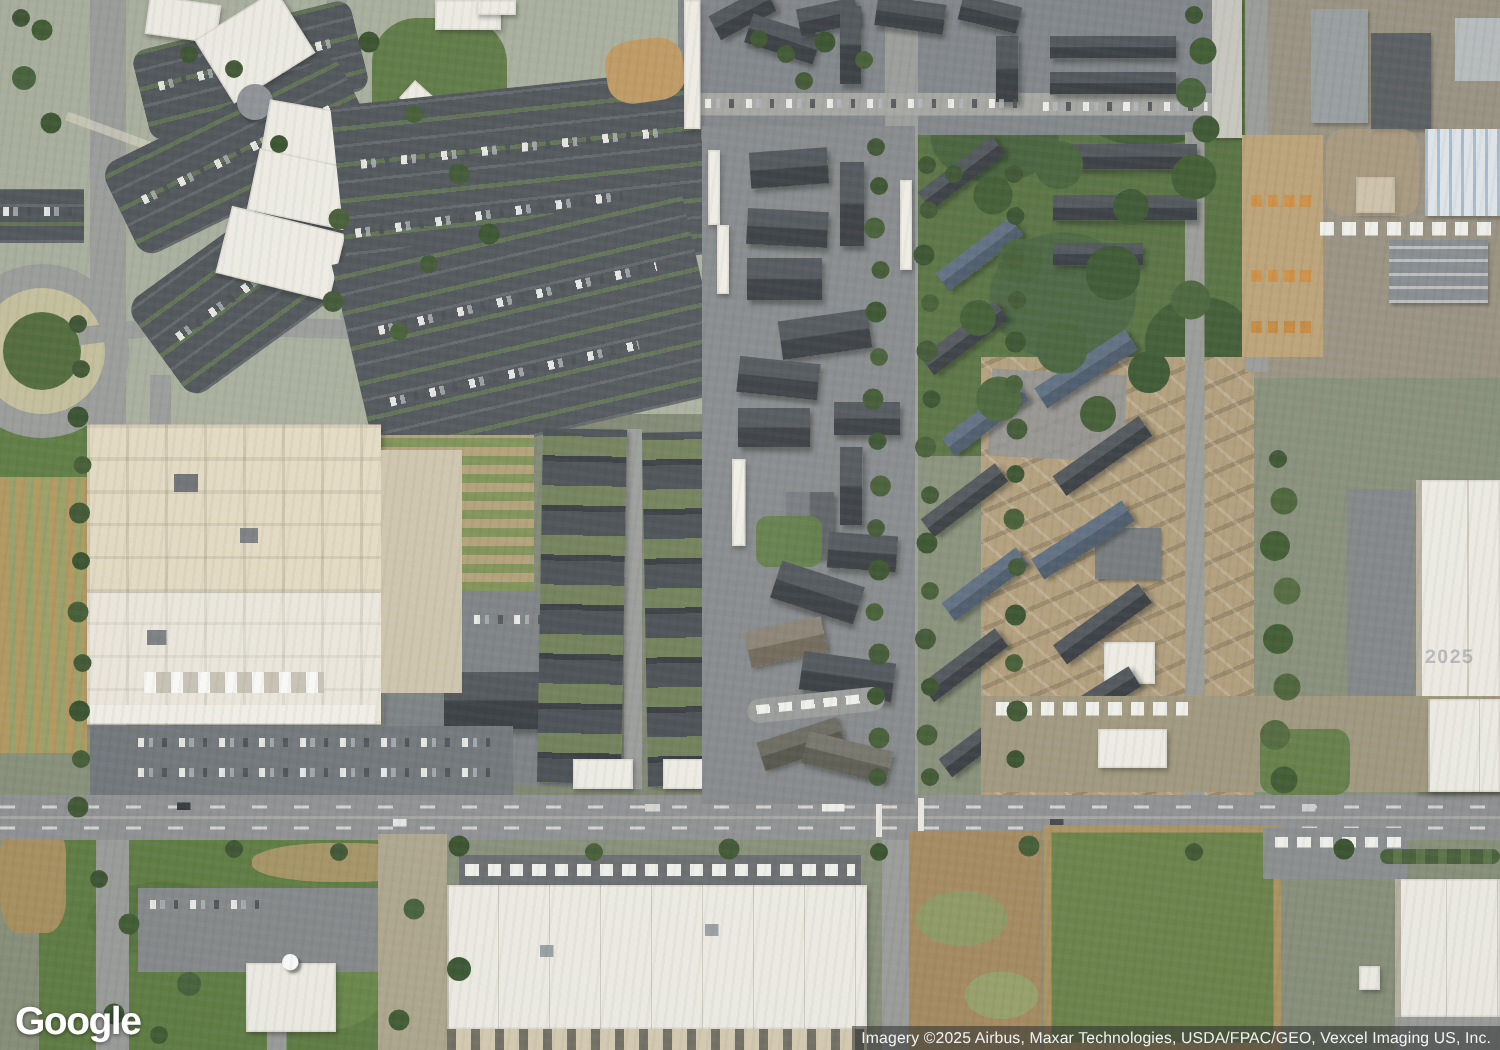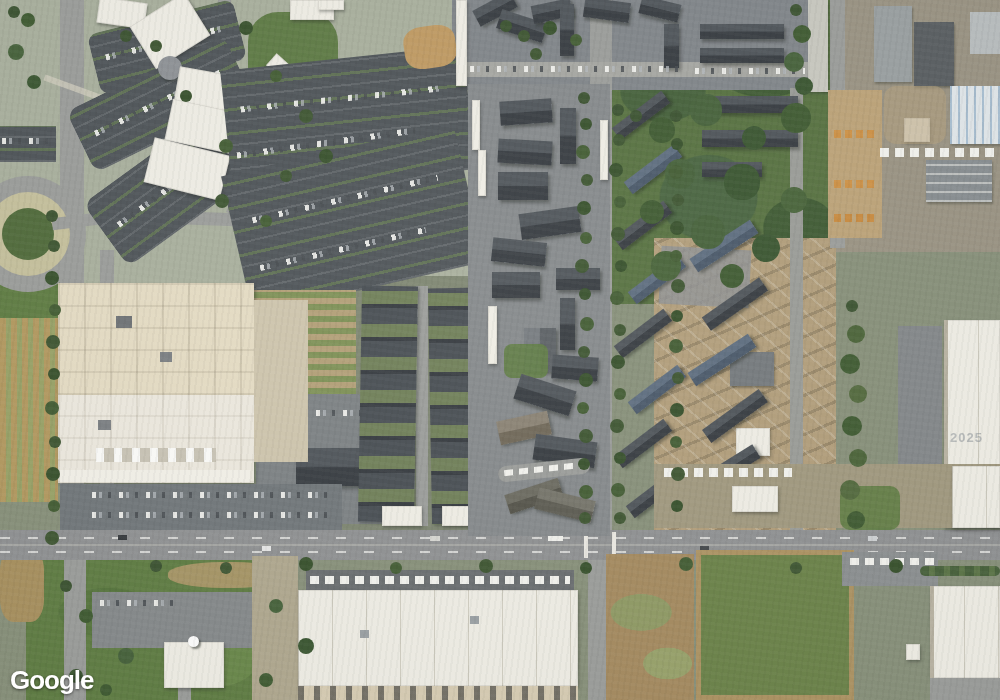--- a/index.html
+++ b/index.html
@@ -265,14 +265,17 @@
   <div class="tg" style="left:500px;top:20px;
     box-shadow:18px 10px 0 0 #3d5531,44px 2px 0 1px #36502b,70px 14px 0 0 #425c33,30px 28px 0 0 #3d5531;"></div>
   <div class="tg" style="left:790px;top:4px;
     box-shadow:6px 24px 0 3px #3e5a31,-2px 52px 0 4px #45613a,8px 76px 0 3px #395530;"></div>
 
   <div class="wm" style="left:950px;top:430px;">2025</div>
 
   <div class="grain"></div>
 
   <div class="brand">Google</div>
+  <div class="attr-bar">
+    <span>Imagery ©2025 Airbus, Maxar Technologies, USDA/FPAC/GEO, Vexcel Imaging US, Inc.</span>
+  </div>
 
 </div>
 
 </body></html>

